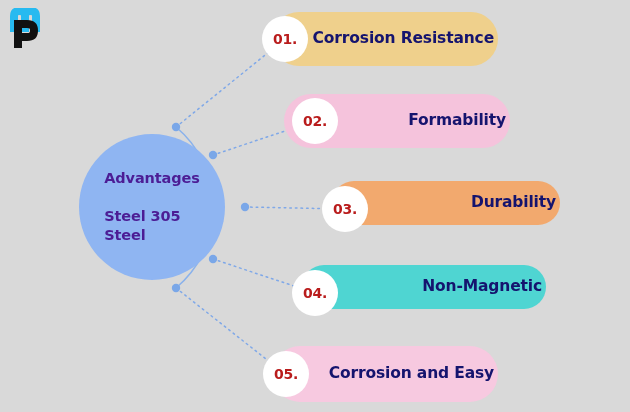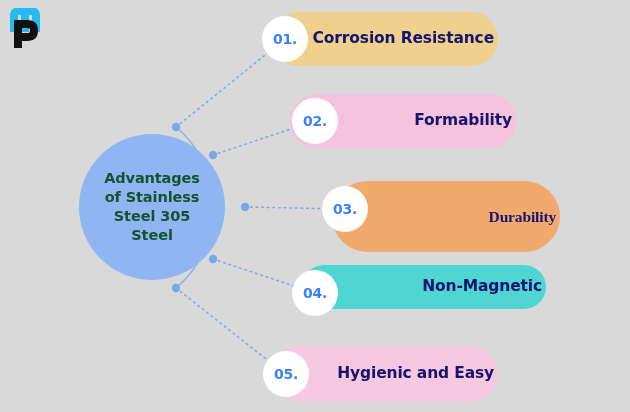--- a/index.html
+++ b/index.html
@@ -19,25 +19,24 @@
   #wires{position:absolute;left:0;top:0;width:630px;height:412px;}
 
   
   #hub{
     position:absolute;left:79px;top:134px;width:146px;height:146px;
     border-radius:50%;
     background:#8fb5f2;
     display:flex;align-items:center;justify-content:center;
   }
   #hub-text{
-    color:#14532d;
+    color:#4c1d95;
     font-weight:bold;
     font-size:14.5px;
     line-height:1.32;
-    text-align:center;
     letter-spacing:-0.1px;
     padding:0 6px;
   }
 
   
   .pill{
     position:absolute;
     border-radius:40px;
     display:flex;align-items:center;
   }
@@ -52,21 +51,21 @@
     padding-right:4px;
     letter-spacing:-0.15px;
     box-sizing:border-box;
   }
   .numdot{
     position:absolute;
     width:46px;height:46px;
     border-radius:50%;
     background:#ffffff;
     display:flex;align-items:center;justify-content:center;
-    color:#3b82f6;
+    color:#b91c1c;
     font-weight:bold;
     font-size:14px;
     letter-spacing:-0.3px;
   }
 </style>
 </head>
 <body>
 
 <div id="stage">
 
@@ -91,42 +90,42 @@
         <circle cx="213" cy="155" r="4.2" fill="#7aa7e8"></circle>
         <circle cx="245" cy="207" r="4.2" fill="#7aa7e8"></circle>
         <circle cx="213" cy="259" r="4.2" fill="#7aa7e8"></circle>
         <circle cx="176" cy="288" r="4.2" fill="#7aa7e8"></circle>
       </g>
   </svg>
 
   <div id="hub">
     <div id="hub-text">
       <span>Advantages</span><br>
-      <span>of Stainless</span><br>
+      <br>
       <span>Steel 305</span><br>
       <span>Steel</span>
     </div>
   </div>
 
   <div id="pill-layer">
       <div class="pill" style="left: 272px; top: 12px; width: 226px; height: 54px; background: rgb(239, 208, 140);">
         <div class="pill-label">Corrosion Resistance</div>
       </div>
       <div class="numdot" style="left: 262px; top: 16px;">01.</div>
-      <div class="pill" style="left: 290px; top: 94px; width: 226px; height: 54px; background: rgb(245, 195, 220);">
+      <div class="pill" style="left: 284px; top: 94px; width: 226px; height: 54px; background: rgb(245, 195, 220);">
         <div class="pill-label">Formability</div>
       </div>
       <div class="numdot" style="left: 292px; top: 98px;">02.</div>
-      <div class="pill" style="left: 332px; top: 181px; width: 228px; height: 71px; background: rgb(242, 169, 110); font-family: Liberation Serif, serif;">
+      <div class="pill" style="left: 332px; top: 181px; width: 228px; height: 44px; background: rgb(242, 169, 110);">
         <div class="pill-label">Durability</div>
       </div>
       <div class="numdot" style="left: 322px; top: 186px;">03.</div>
       <div class="pill" style="left: 302px; top: 265px; width: 244px; height: 44px; background: rgb(79, 213, 210);">
         <div class="pill-label">Non-Magnetic</div>
       </div>
       <div class="numdot" style="left: 292px; top: 270px;">04.</div>
       <div class="pill" style="left: 272px; top: 346px; width: 226px; height: 56px; background: rgb(247, 201, 224);">
-        <div class="pill-label"><span>Hygienic and Easy</span><br></div>
+        <div class="pill-label"><span>Corrosion and Easy</span><br></div>
       </div>
       <div class="numdot" style="left: 263px; top: 351px;">05.</div>
     </div>
 
 </div>
 
 </body></html>

